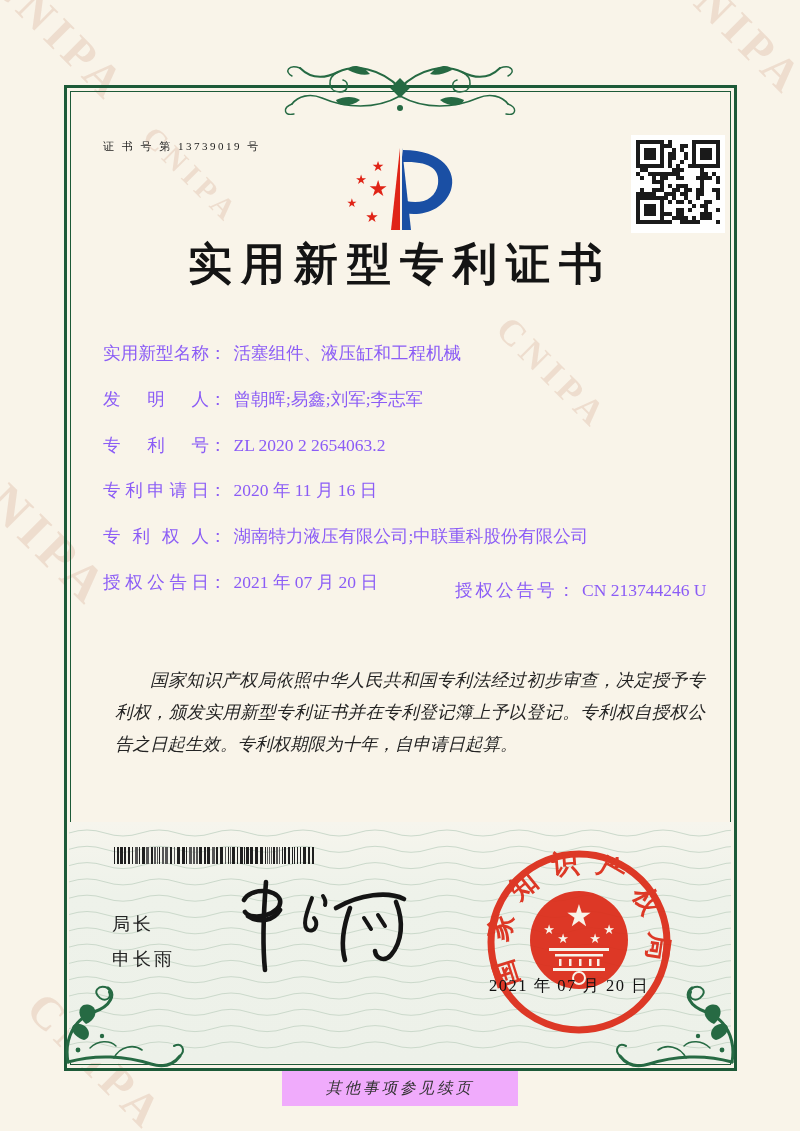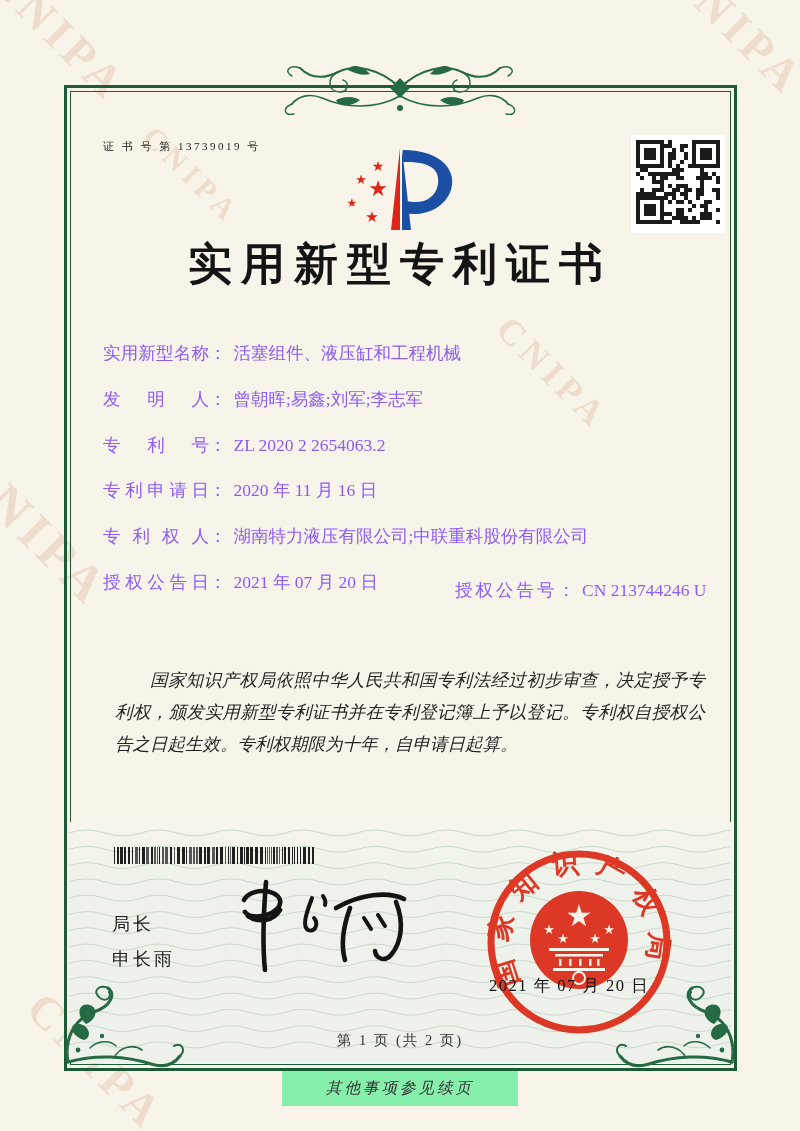--- a/index.html
+++ b/index.html
@@ -57,21 +57,21 @@
   .director div{height:35px;}
   .sig{position:absolute;left:228px;top:872px;z-index:5;}
 
   .seal{position:absolute;left:483px;top:846px;width:192px;height:192px;z-index:4;opacity:.93;}
   .sealdate{position:absolute;left:489px;top:975px;width:176px;z-index:5;font-size:16.5px;
             letter-spacing:1.5px;color:#101010;white-space:nowrap;}
 
   .pageinfo{position:absolute;left:0;top:1031px;width:800px;text-align:center;z-index:4;
             font-size:14.5px;letter-spacing:2px;color:#333;}
   .note{position:absolute;left:400px;top:1071px;transform:translateX(-50%);z-index:4;
-        background:#86efac;padding:7px 44px;font-size:15.5px;font-style:italic;
+        background:#f0abfc;padding:7px 44px;font-size:15.5px;font-style:italic;
         letter-spacing:3px;color:#333;white-space:nowrap;}
 </style>
 </head>
 <body>
 
 <div class="page">
 
   <div class="wm wm1">CNIPA</div>
   <div class="wm wm2">CNIPA</div>
   <div class="wm wm3">CNIPA</div>
@@ -435,16 +435,15 @@
         <rect x="96" y="113" width="2.5" height="7" fill="#f9f4e9"></rect>
         <rect x="106" y="113" width="2.5" height="7" fill="#f9f4e9"></rect>
         <rect x="114" y="113" width="2.5" height="7" fill="#f9f4e9"></rect>
         <rect x="70" y="122" width="52" height="3" fill="#f9f4e9"></rect>
         <circle cx="96" cy="132" r="6" fill="none" stroke="#f9f4e9" stroke-width="2"></circle>
       </g>
     </svg>
   </div>
   <div class="sealdate">2021 年 07 月 20 日</div>
 
-  <div class="pageinfo">第 1 页 (共 2 页)</div>
   <div class="note">其他事项参见续页</div>
 
 </div>
 
 </body></html>

